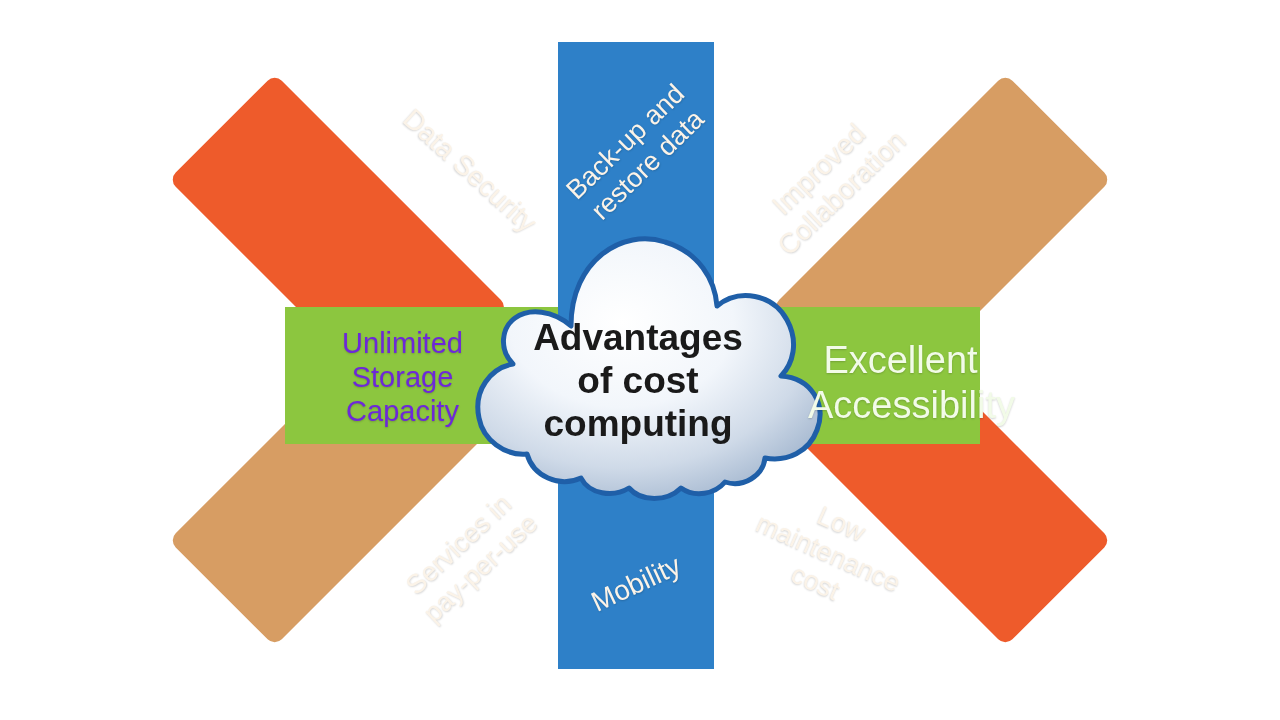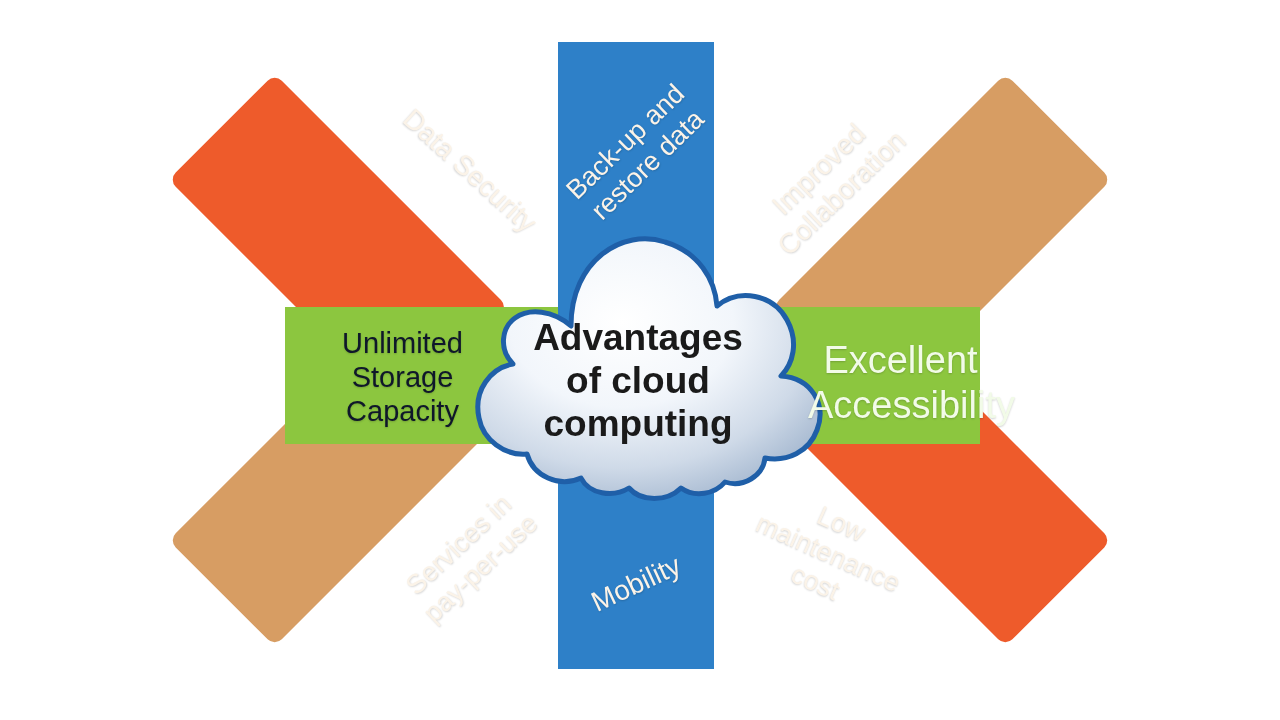--- a/index.html
+++ b/index.html
@@ -83,21 +83,21 @@
     z-index: 6;
     pointer-events: none;
     font-weight: 400;
   }
 
   .label-left {
     left: 320px;
     top: 326px;
     width: 165px;
     font-size: 29px;
-    color: #0f172a;
+    color: #6d28d9;
     z-index: 6;
   }
   .label-right {
     left: 808px;
     top: 338px;
     width: 185px;
     font-size: 38px;
     color: #f2fbe8;
   }
 
@@ -212,21 +212,21 @@
         C 116 270, 90 258, 84 236
         C 62 238, 40 222, 36 200
         C 30 172, 48 150, 70 146
         C 56 132, 58 110, 72 100
         C 86 90, 110 92, 128 108
         Z" fill="url(#cloudGrad)" stroke="#1F5FA8" stroke-width="5" stroke-linejoin="round"></path>
     </svg>
   </div>
 
   <div id="cloud-text">Advantages
-of cloud
+of cost
 computing</div>
 
   <div class="label label-rot label-top">Back-up and
 restore data</div>
 
   <div class="label label-rot label-tl">Data Security</div>
 
   <div class="label label-rot label-tr">Improved
 Collaboration</div>
 

